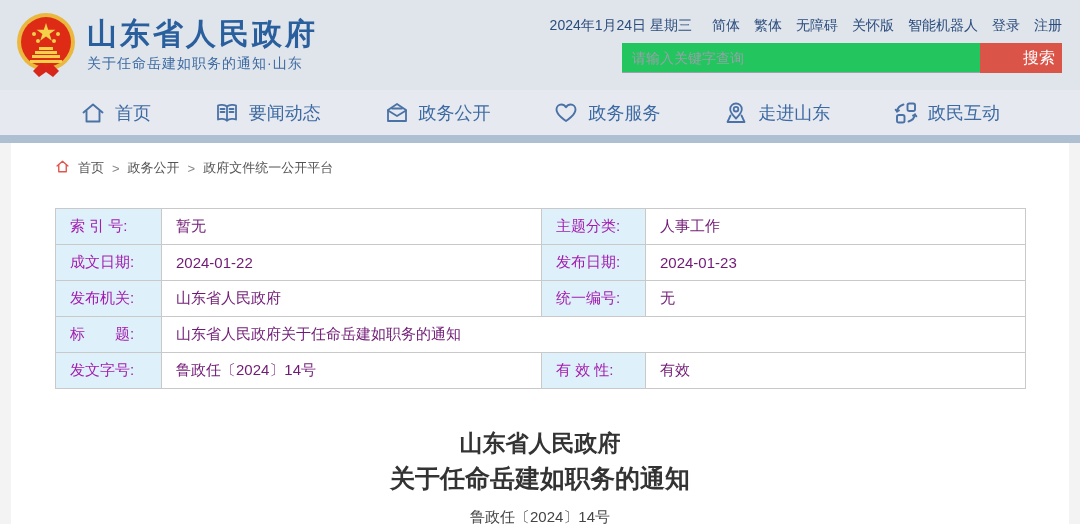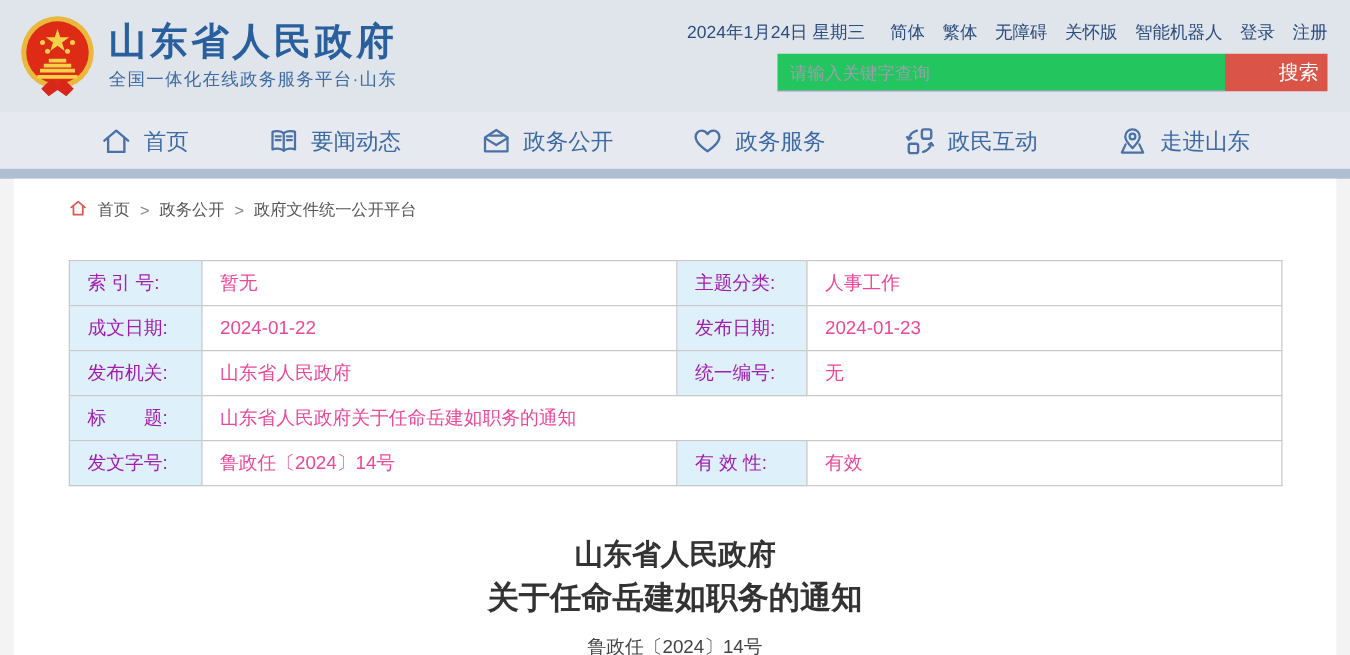--- a/index.html
+++ b/index.html
@@ -43,21 +43,21 @@
   
   .content{flex:1;background:#fff;margin:0 11px;padding:16px 44px 0 44px;}
   .breadcrumb{display:flex;align-items:center;gap:8px;font-size:13px;color:#555;}
   .breadcrumb .crumb{cursor:pointer;}
   .breadcrumb .sep{color:#888;}
 
   table.meta{border-collapse:collapse;table-layout:fixed;width:970px;margin-top:31px;}
   table.meta td{border:1px solid var(--tbl-border);height:36px;font-size:15px;
     padding:0 12px 0 14px;vertical-align:middle;}
   td.lbl{background:var(--label-bg);color:#a21caf;white-space:pre;padding-left:16px;}
-  td.val{color:#ec4899;padding-left:20px;}
+  td.val{color:#701a75;padding-left:20px;}
   .val-red{color:var(--valid-red);}
 
   .doc-head{margin-top:39px;text-align:center;}
   .doc-title1{font-size:23px;font-weight:bold;color:#333;line-height:30px;}
   .doc-title2{font-size:25px;font-weight:bold;color:#333;line-height:36px;margin-top:2px;text-align:center;}
   .doc-number{font-size:15px;color:#444;margin-top:12px;}
 </style>
 </head>
 <body>
 
@@ -74,21 +74,21 @@
           <circle cx="19" cy="23" r="2" fill="#f5d04a"></circle>
           <circle cx="43" cy="23" r="2" fill="#f5d04a"></circle>
           <circle cx="23" cy="30" r="2" fill="#f5d04a"></circle>
           <circle cx="39" cy="30" r="2" fill="#f5d04a"></circle>
           <path d="M17 44 h28 v3 h-28 Z M20 40 h22 v3 h-22 Z M24 36 h14 v3 h-14 Z" fill="#f5d04a"></path>
           <path d="M15 49 h32 v3 h-32 Z" fill="#f5d04a"></path>
         </svg>
       </span>
       <div class="brand-text">
         <div class="site-title">山东省人民政府</div>
-        <div class="site-subtitle">全国一体化在线政务服务平台·山东</div>
+        <div class="site-subtitle">关于任命岳建如职务的通知·山东</div>
       </div>
     </div>
 
     <div class="header-right">
       <div class="top-links">
         <span class="date">2024年1月24日 星期三</span>
         <a>简体</a>
         <a>繁体</a>
         <a>无障碍</a>
         <a>关怀版</a>
@@ -139,40 +139,40 @@
     <div class="nav-item">
       <span>
         <svg width="26" height="26" viewBox="0 0 26 26" fill="none" stroke="#4a72a7" stroke-width="1.9" stroke-linecap="round" stroke-linejoin="round">
           <path d="M13 21 C13 21 3.5 15 3.5 9.5 C3.5 6.5 5.8 4.5 8.3 4.5 C10.3 4.5 12 5.7 13 7.3 C14 5.7 15.7 4.5 17.7 4.5 C20.2 4.5 22.5 6.5 22.5 9.5 C22.5 15 13 21 13 21 Z"></path>
         </svg>
       </span>
       <span>政务服务</span>
     </div>
     <div class="nav-item">
       <span>
+        <svg width="26" height="26" viewBox="0 0 26 26" fill="none" stroke="#4a72a7" stroke-width="1.8" stroke-linecap="round" stroke-linejoin="round">
+          <path d="M13 3.5 C9.7 3.5 7.2 6 7.2 9.2 C7.2 12.6 13 18.5 13 18.5 C13 18.5 18.8 12.6 18.8 9.2 C18.8 6 16.3 3.5 13 3.5 Z"></path>
+          <circle cx="13" cy="9.2" r="2.3"></circle>
+          <path d="M7.5 15.5 L4.5 22 H21.5 L18.5 15.5"></path>
+        </svg>
+      </span>
+      <span>走进山东</span>
+    </div>
+    <div class="nav-item">
+      <span>
         <svg width="26" height="26" viewBox="0 0 26 26" fill="none" stroke="#4a72a7" stroke-width="1.9" stroke-linecap="round" stroke-linejoin="round">
           <rect x="14.5" y="3.5" width="7.5" height="7.5" rx="1.8"></rect>
           <rect x="4" y="15" width="7.5" height="7.5" rx="1.8"></rect>
           <path d="M10.5 4.5 C7 5.5 4.5 8 4 11.5"></path>
             <path d="M4 11.5 L2.6 9.7 M4 11.5 L6 10.4"></path>
           <path d="M15.5 21.5 C19 20.5 21.5 18 22 14.5"></path>
             <path d="M22 14.5 L23.4 16.3 M22 14.5 L20 15.6"></path>
         </svg>
       </span>
       <span>政民互动</span>
-    </div>
-    <div class="nav-item">
-      <span>
-        <svg width="26" height="26" viewBox="0 0 26 26" fill="none" stroke="#4a72a7" stroke-width="1.8" stroke-linecap="round" stroke-linejoin="round">
-          <path d="M13 3.5 C9.7 3.5 7.2 6 7.2 9.2 C7.2 12.6 13 18.5 13 18.5 C13 18.5 18.8 12.6 18.8 9.2 C18.8 6 16.3 3.5 13 3.5 Z"></path>
-          <circle cx="13" cy="9.2" r="2.3"></circle>
-          <path d="M7.5 15.5 L4.5 22 H21.5 L18.5 15.5"></path>
-        </svg>
-      </span>
-      <span>走进山东</span>
     </div>
   </div>
 
   <div class="divider-strip"></div>
 
   <div class="content">
 
     <div class="breadcrumb">
       <span>
         <svg width="15" height="15" viewBox="0 0 26 26" fill="none" stroke="#e0574f" stroke-width="2.4" stroke-linecap="round" stroke-linejoin="round">

